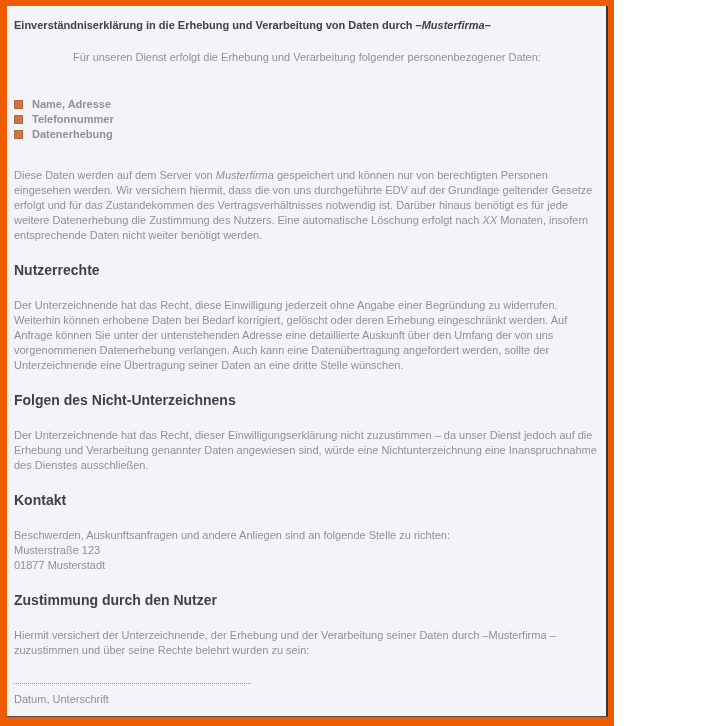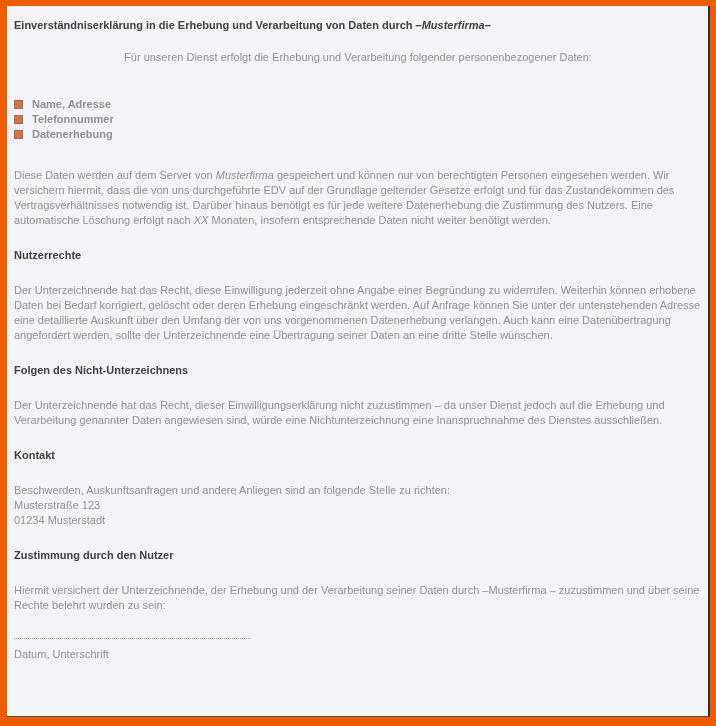--- a/index.html
+++ b/index.html
@@ -3,21 +3,21 @@
 <meta charset="utf-8">
 <style>
   html, body { margin: 0; padding: 0; }
   body {
     width: 716px; height: 726px; overflow: hidden;
     background: #ffffff;
     font-family: "Liberation Sans", sans-serif;
   }
   .page {
     box-sizing: border-box;
-    width: 716px; height: 726px;
+    width: 614px; height: 726px;
     border: solid #F05C02;
     border-width: 6px 6px 9px 7px;
     background: #F05C02;
   }
   .sheet {
     box-sizing: border-box;
     width: 100%; height: 100%;
     background: #F2F4F7;
     border-right: 2px solid #323236;
     border-bottom: 1px solid #4E4E52;
@@ -45,21 +45,21 @@
   ul.data-list li { display: flex; align-items: center; }
   ul.data-list li + li { }
   .bullet {
     flex: none;
     width: 7px; height: 7px;
     background: #C9764B;
     border: 1px solid #B9663C;
     margin-right: 9px;
   }
   h2.section-heading {
-    font-size: 11px; line-height: 15px;
+    font-size: 14px; line-height: 15px;
     font-weight: 700;
     color: #3F4147;
     margin: 0 0 20px 0;
   }
   em { font-style: italic; }
   .address-line { display: block; }
   .sig-block { margin: 0; }
   .sig-line {
     width: 237px; height: 5px;
     border-bottom: 1px dotted #9A9CA0;
@@ -96,21 +96,21 @@
     <h2 class="section-heading">Nutzerrechte</h2>
     <p>Der Unterzeichnende hat das Recht, diese Einwilligung jederzeit ohne Angabe einer Begründung zu widerrufen. Weiterhin können erhobene Daten bei Bedarf korrigiert, gelöscht oder deren Erhebung eingeschränkt werden. Auf Anfrage können Sie unter der untenstehenden Adresse eine detaillierte Auskunft über den Umfang der von uns vorgenommenen Datenerhebung verlangen. Auch kann eine Datenübertragung angefordert werden, sollte der Unterzeichnende eine Übertragung seiner Daten an eine dritte Stelle wünschen.</p>
 
     <h2 class="section-heading">Folgen des Nicht-Unterzeichnens</h2>
     <p>Der Unterzeichnende hat das Recht, dieser Einwilligungserklärung nicht zuzustimmen – da unser Dienst jedoch auf die Erhebung und Verarbeitung genannter Daten angewiesen sind, würde eine Nichtunterzeichnung eine Inanspruchnahme des Dienstes ausschließen.</p>
 
     <h2 class="section-heading">Kontakt</h2>
     <p>
       <span class="address-line">Beschwerden, Auskunftsanfragen und andere Anliegen sind an folgende Stelle zu richten:</span>
       <span class="address-line">Musterstraße 123</span>
-      <span class="address-line">01234 Musterstadt</span>
+      <span class="address-line">01877 Musterstadt</span>
     </p>
 
     <h2 class="section-heading">Zustimmung durch den Nutzer</h2>
     <p>Hiermit versichert der Unterzeichnende, der Erhebung und der Verarbeitung seiner Daten durch –Musterfirma – zuzustimmen und über seine Rechte belehrt wurden zu sein:</p>
 
     <div class="sig-block">
       <div class="sig-line"></div>
       <span class="sig-caption">Datum, Unterschrift</span>
     </div>
 

